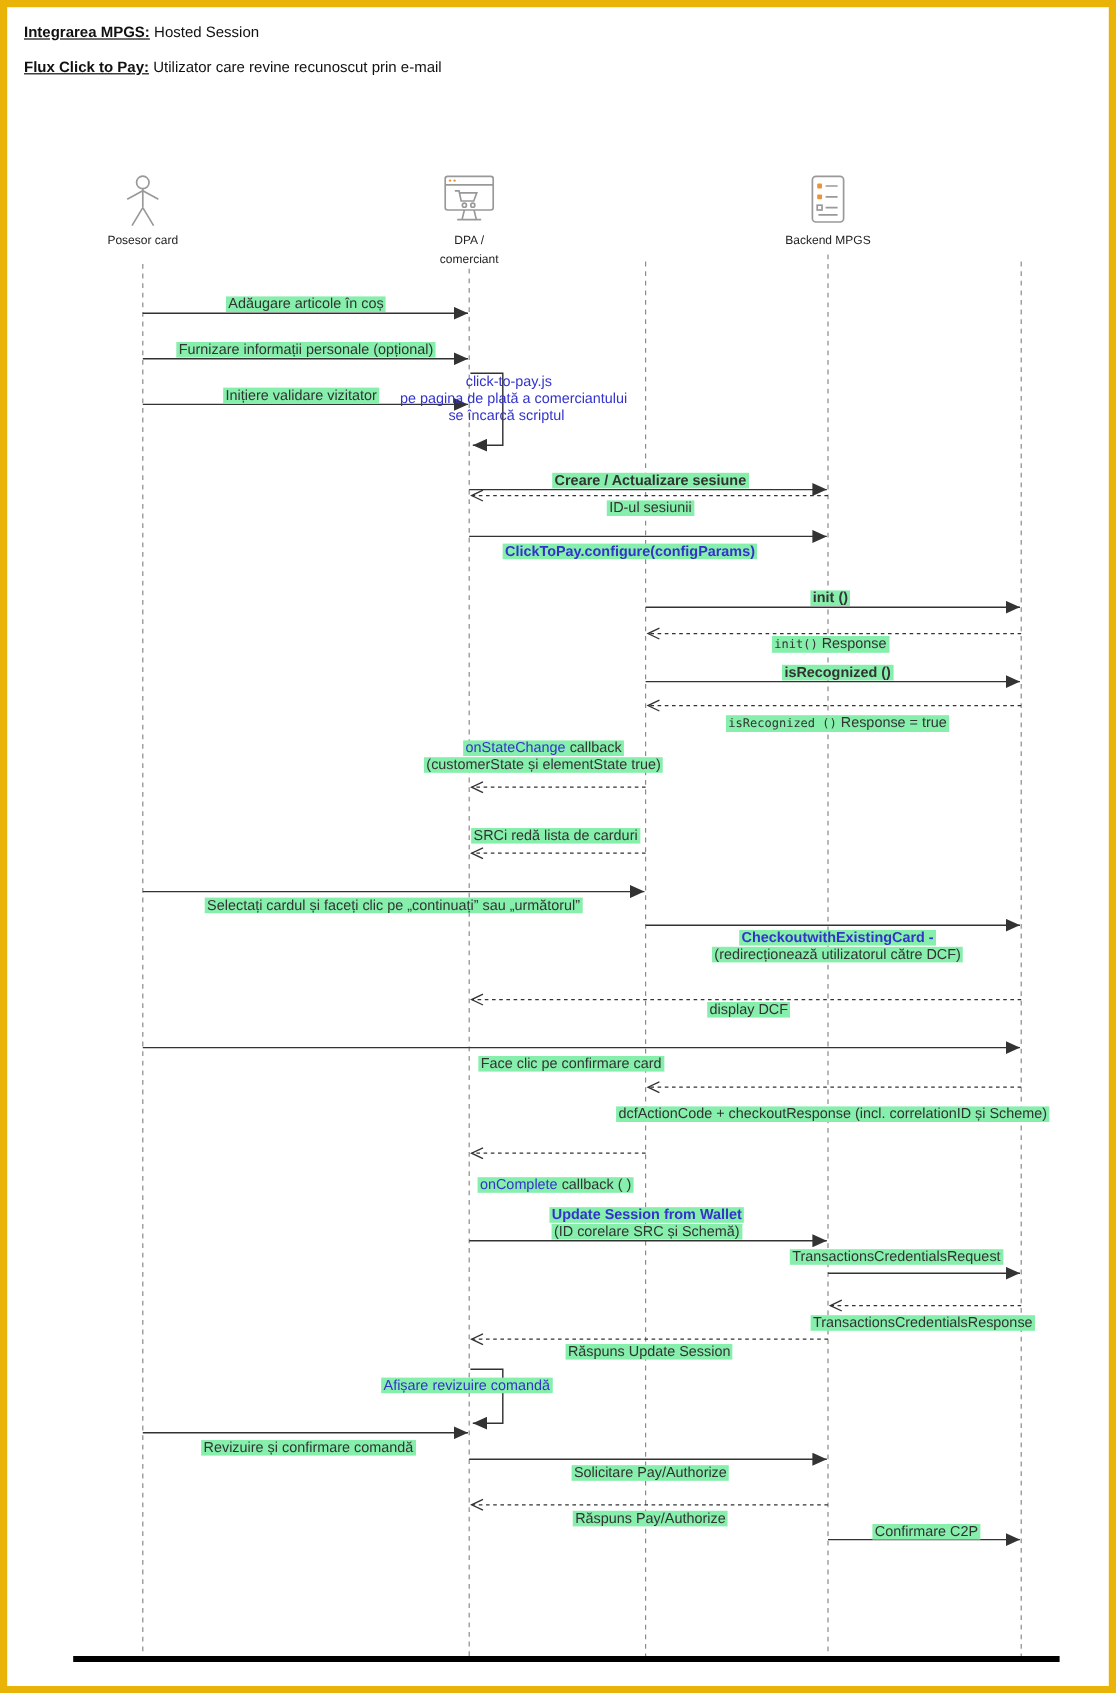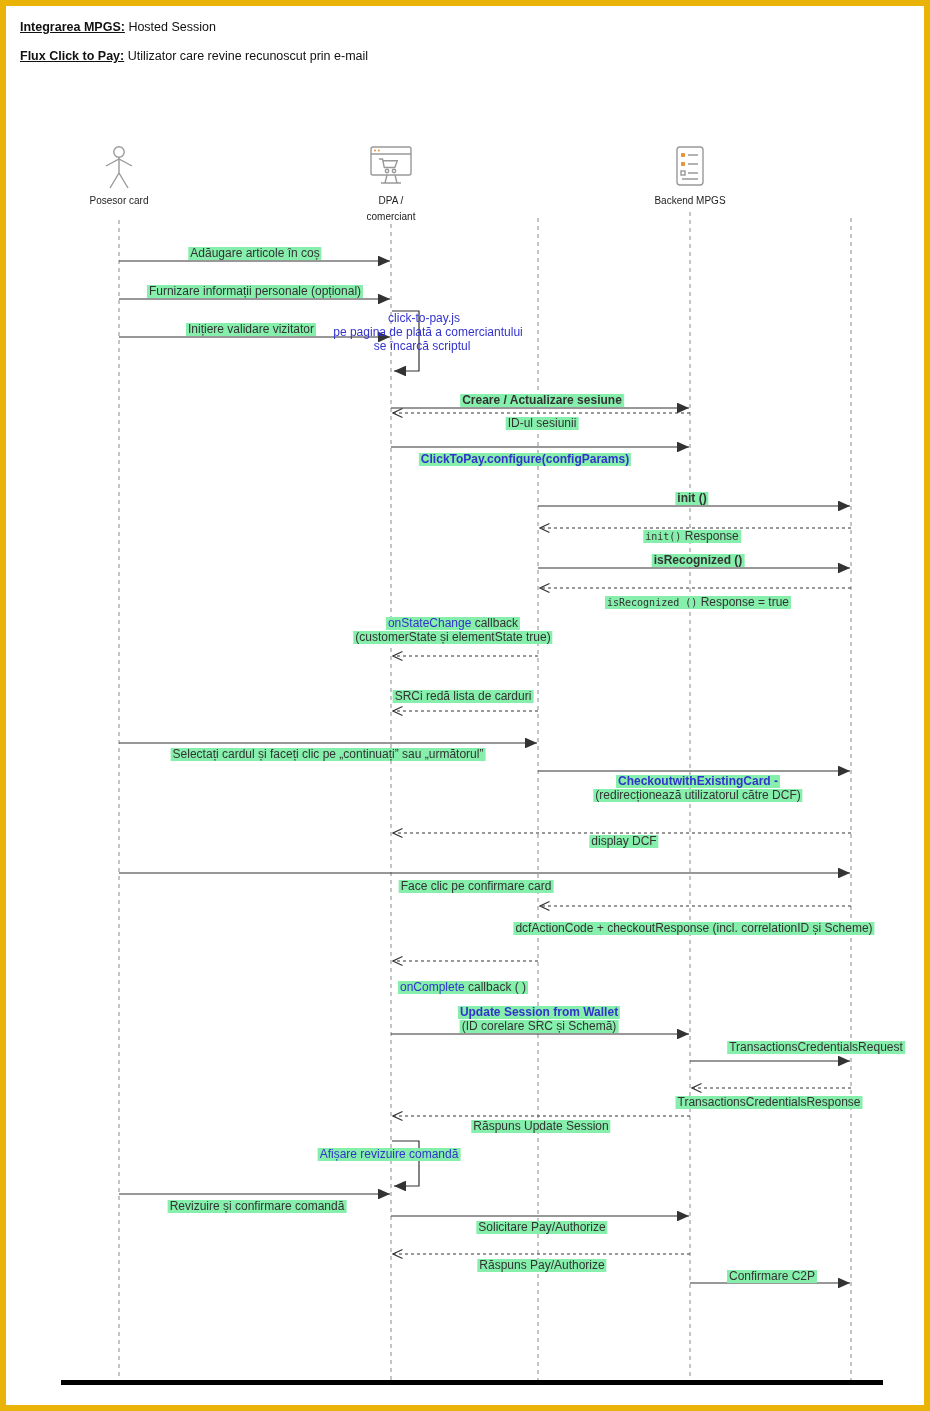--- a/index.html
+++ b/index.html
@@ -184,21 +184,21 @@
   <div class="msg" style="left:688px; top:916px;">dcfActionCode + checkoutResponse (incl. correlationID și Scheme)</div>
 
   <div class="msg" style="left:457px; top:928px;margin-top:47px;">
     <span class="blue">onComplete</span>
     <span>callback ( )</span>
   </div>
 
   <div class="msg blue bold" style="left:533px; top:1000px;">Update Session from Wallet</div>
   <div class="msg" style="left:533px; top:1014px;">(ID corelare SRC și Schemă)</div>
 
-  <div class="msg" style="left:810px; top:1035px;">TransactionsCredentialsRequest</div>
+  <div class="msg" style="left:741px; top:1035px;">TransactionsCredentialsRequest</div>
   <div class="msg" style="left:763px; top:1090px;">TransactionsCredentialsResponse</div>
   <div class="msg" style="left:535px; top:1114px;">Răspuns Update Session</div>
 
   <div class="msg blue" style="left:383px; top:1142px;">Afișare revizuire comandă</div>
 
   <div class="msg" style="left:251px; top:1194px;">Revizuire și confirmare comandă</div>
   <div class="msg" style="left:536px; top:1215px;">Solicitare Pay/Authorize</div>
   <div class="msg" style="left:536px; top:1253px;">Răspuns Pay/Authorize</div>
   <div class="msg" style="left:766px; top:1264px;">Confirmare C2P</div>
 

